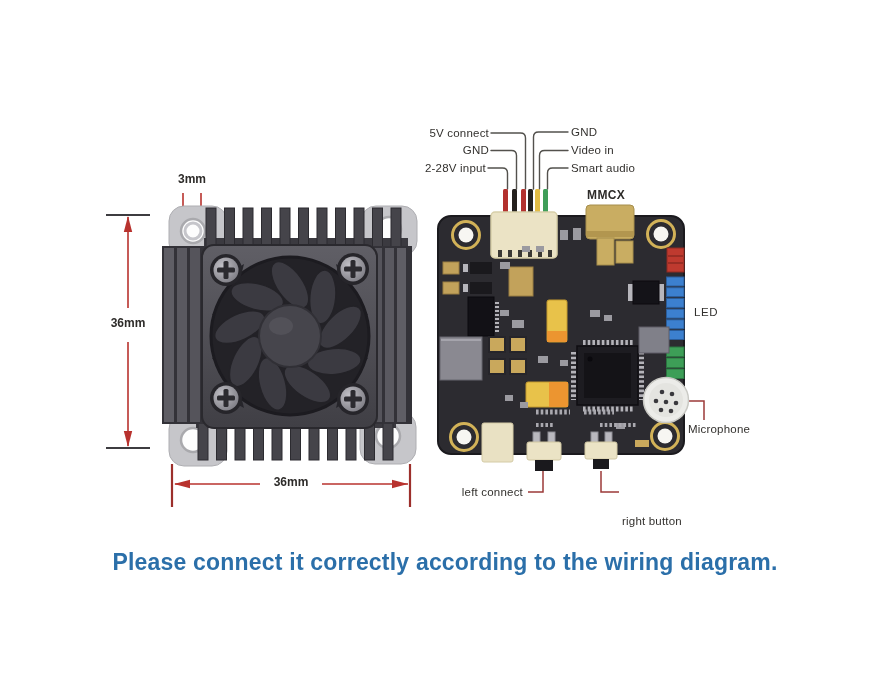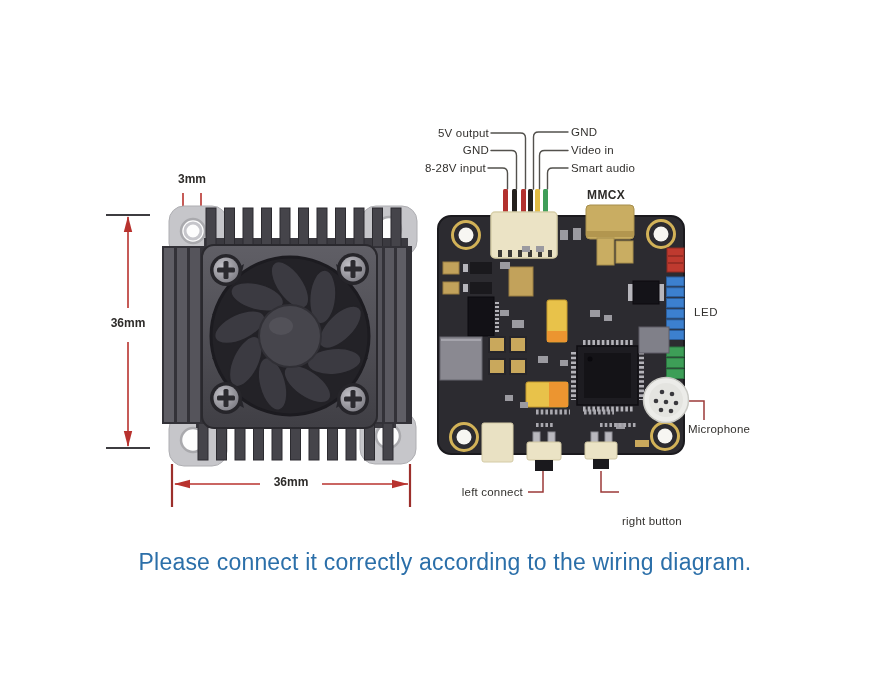--- a/index.html
+++ b/index.html
@@ -4,21 +4,21 @@
 <style>
   html,body{margin:0;padding:0;background:#ffffff;}
   .canvas{position:relative;width:890px;height:680px;background:#ffffff;overflow:hidden;
           font-family:"Liberation Sans",sans-serif;}
   svg{position:absolute;display:block;}
   .lbl{position:absolute;font-size:11.5px;line-height:13px;color:#33312e;letter-spacing:.2px;white-space:nowrap;}
   .lbl.r{text-align:right;}
   .dim{position:absolute;font-size:12px;font-weight:bold;color:#2d2b29;text-align:center;white-space:nowrap;}
   .mmcx{position:absolute;font-size:12px;font-weight:bold;color:#2d2b29;letter-spacing:.4px;white-space:nowrap;}
   .caption{position:absolute;left:15px;top:549px;width:860px;text-align:center;
-           font-size:23px;font-weight:normal;color:#2b6fa9;letter-spacing:.2px;}
+           font-size:23px;font-weight:bold;color:#2b6fa9;letter-spacing:.2px;}
 </style>
 </head>
 <body>
 
 <div class="canvas">
 
   <svg style="left:0;top:0" width="890" height="680" viewBox="0 0 890 680">
 
     <g stroke="#b8322e" stroke-width="1.6">
       <line x1="183" y1="193" x2="183" y2="236"></line>
@@ -367,23 +367,23 @@
       <rect x="535" y="460" width="18" height="11" fill="#1a191d"></rect>
     </g>
     <g>
       <rect x="591" y="432" width="7" height="11" fill="#b9b8be" stroke="#8e8d94"></rect>
       <rect x="605" y="432" width="7" height="11" fill="#b9b8be" stroke="#8e8d94"></rect>
       <rect x="585" y="442" width="32" height="17" rx="2" fill="#ebe3c5" stroke="#d0c7a2"></rect>
       <rect x="593" y="459" width="16" height="10" fill="#1a191d"></rect>
     </g>
   </svg>
 
-  <div class="lbl r" style="left:399px;top:127px;width:90px;">5V output</div>
+  <div class="lbl r" style="left:399px;top:127px;width:90px;">5V connect</div>
   <div class="lbl r" style="left:399px;top:144px;width:90px;">GND</div>
-  <div class="lbl r" style="left:391px;top:162px;width:95px;">8-28V input</div>
+  <div class="lbl r" style="left:391px;top:162px;width:95px;">2-28V input</div>
   <div class="lbl" style="left:571px;top:126px;">GND</div>
   <div class="lbl" style="left:571px;top:144px;">Video in</div>
   <div class="lbl" style="left:571px;top:162px;">Smart audio</div>
   <div class="mmcx" style="left:587px;top:188px;">MMCX</div>
   <div class="lbl" style="left:694px;top:306px;letter-spacing:.6px;">LED</div>
   <div class="lbl" style="left:688px;top:423px;">Microphone</div>
   <div class="lbl r" style="left:445px;top:486px;width:78px;">left connect</div>
   <div class="lbl" style="left:622px;top:486px;margin-top:29px;">right button</div>
 
   <div class="dim" style="left:170px;top:172px;width:44px;">3mm</div>

